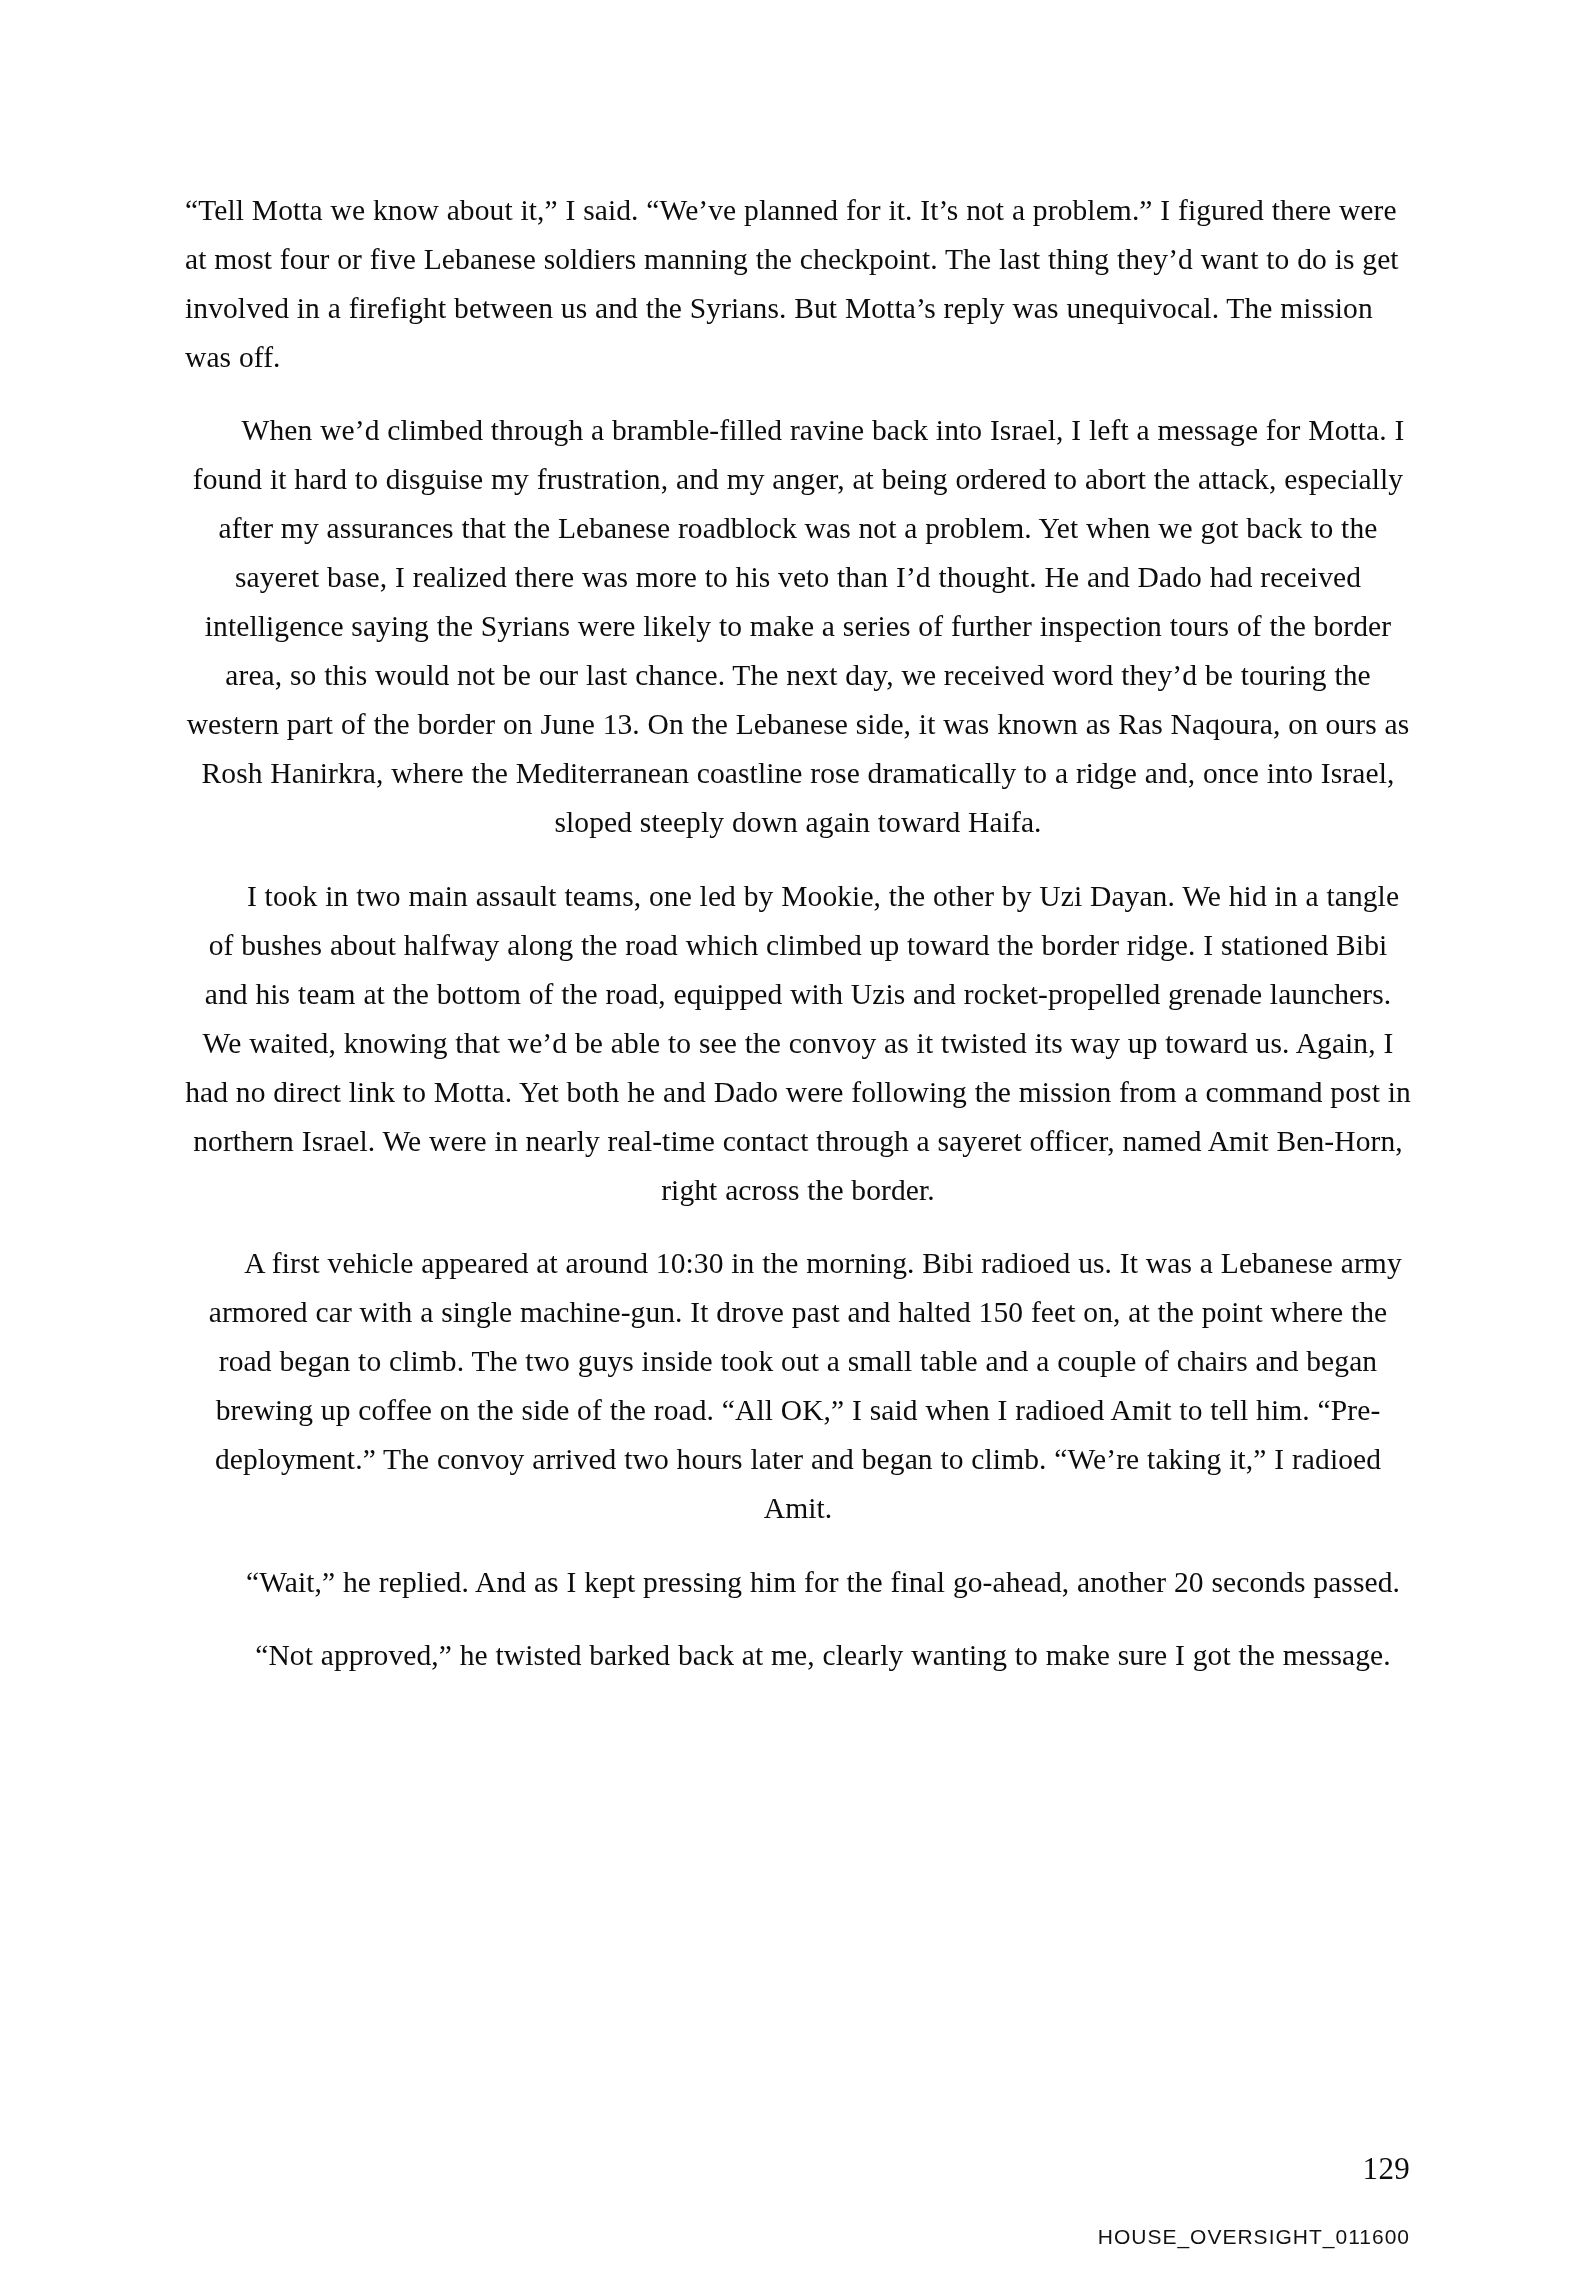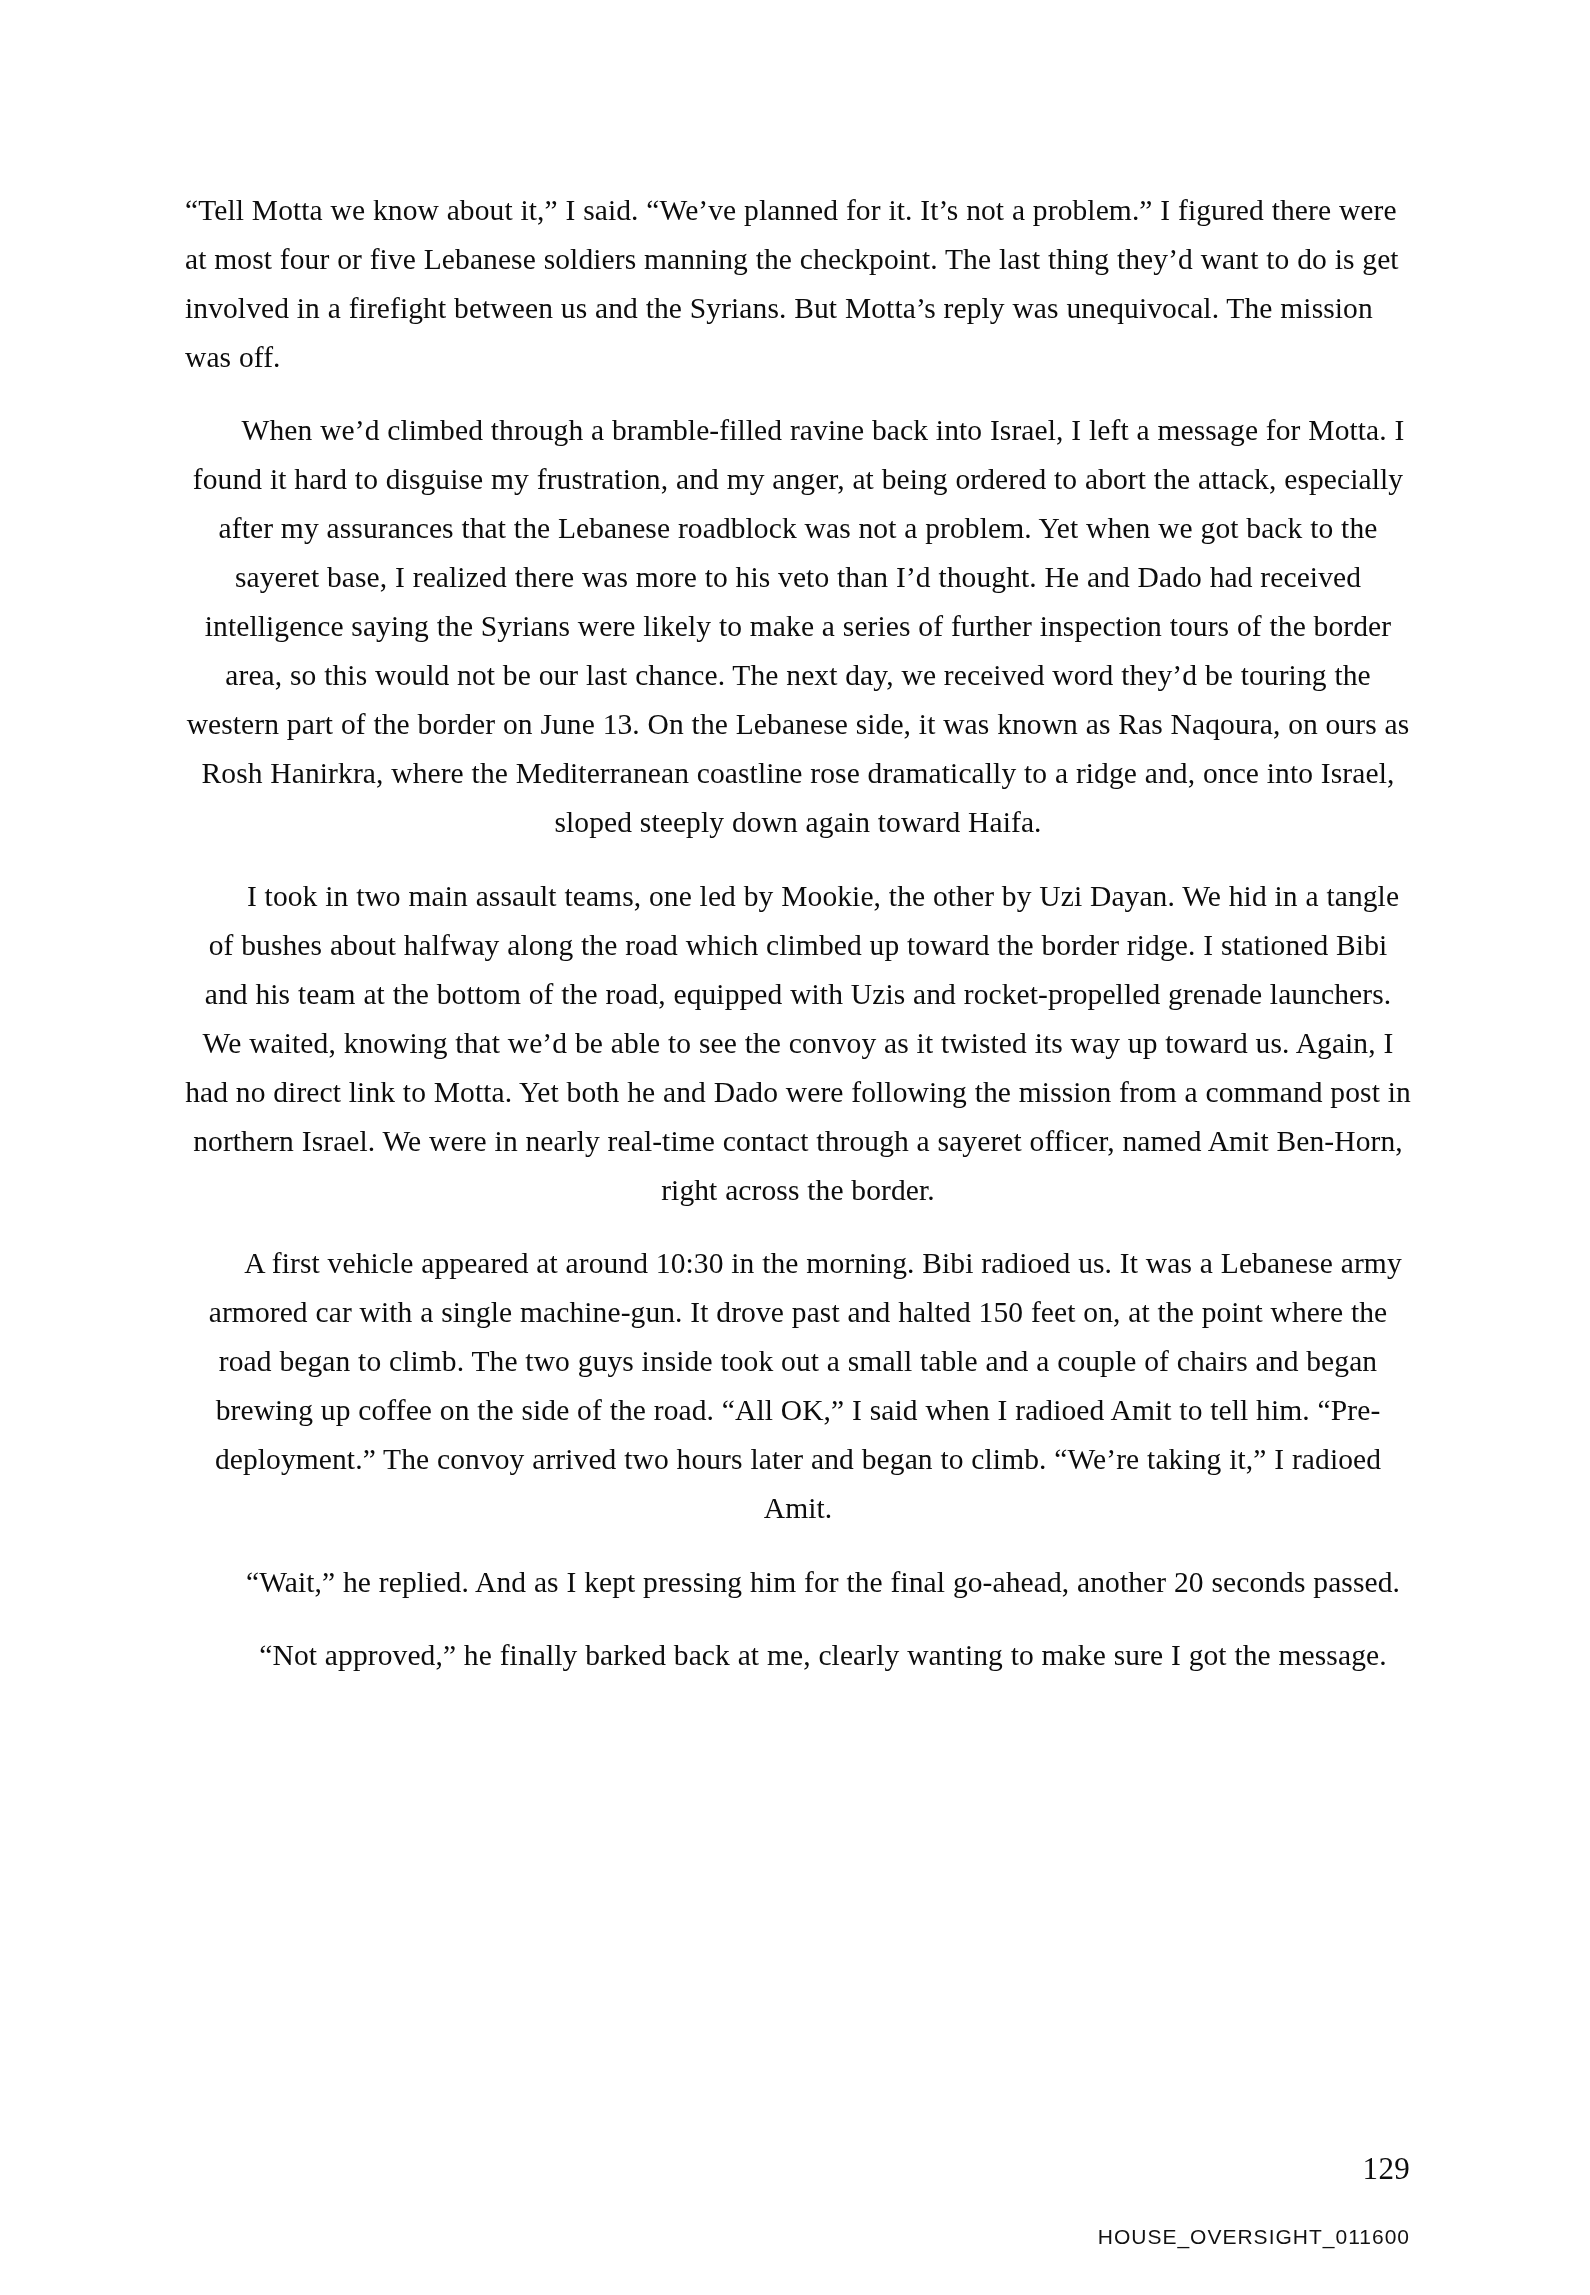--- a/index.html
+++ b/index.html
@@ -61,20 +61,20 @@
 <body>
 
 <div class="page">
 
   <div class="content">
     <p class="para">“Tell Motta we know about it,” I said. “We’ve planned for it. It’s not a problem.” I figured there were at most four or five Lebanese soldiers manning the checkpoint. The last thing they’d want to do is get involved in a firefight between us and the Syrians. But Motta’s reply was unequivocal. The mission was off.</p>
     <p class="para indent">When we’d climbed through a bramble-filled ravine back into Israel, I left a message for Motta. I found it hard to disguise my frustration, and my anger, at being ordered to abort the attack, especially after my assurances that the Lebanese roadblock was not a problem. Yet when we got back to the sayeret base, I realized there was more to his veto than I’d thought. He and Dado had received intelligence saying the Syrians were likely to make a series of further inspection tours of the border area, so this would not be our last chance. The next day, we received word they’d be touring the western part of the border on June 13. On the Lebanese side, it was known as Ras Naqoura, on ours as Rosh Hanirkra, where the Mediterranean coastline rose dramatically to a ridge and, once into Israel, sloped steeply down again toward Haifa.</p>
     <p class="para indent">I took in two main assault teams, one led by Mookie, the other by Uzi Dayan. We hid in a tangle of bushes about halfway along the road which climbed up toward the border ridge. I stationed Bibi and his team at the bottom of the road, equipped with Uzis and rocket-propelled grenade launchers. We waited, knowing that we’d be able to see the convoy as it twisted its way up toward us. Again, I had no direct link to Motta. Yet both he and Dado were following the mission from a command post in northern Israel. We were in nearly real-time contact through a sayeret officer, named Amit Ben-Horn, right across the border.</p>
     <p class="para indent">A first vehicle appeared at around 10:30 in the morning. Bibi radioed us. It was a Lebanese army armored car with a single machine-gun. It drove past and halted 150 feet on, at the point where the road began to climb. The two guys inside took out a small table and a couple of chairs and began brewing up coffee on the side of the road. “All OK,” I said when I radioed Amit to tell him. “Pre-deployment.” The convoy arrived two hours later and began to climb. “We’re taking it,” I radioed Amit.</p>
     <p class="para indent">“Wait,” he replied. And as I kept pressing him for the final go-ahead, another 20 seconds passed.</p>
-    <p class="para indent">“Not approved,” he finally barked back at me, clearly wanting to make sure I got the message.</p>
+    <p class="para indent">“Not approved,” he twisted barked back at me, clearly wanting to make sure I got the message.</p>
   </div>
 
   <div class="page-number">129</div>
   <div class="stamp">HOUSE_OVERSIGHT_011600</div>
 
 </div>
 
 
 </body></html>

